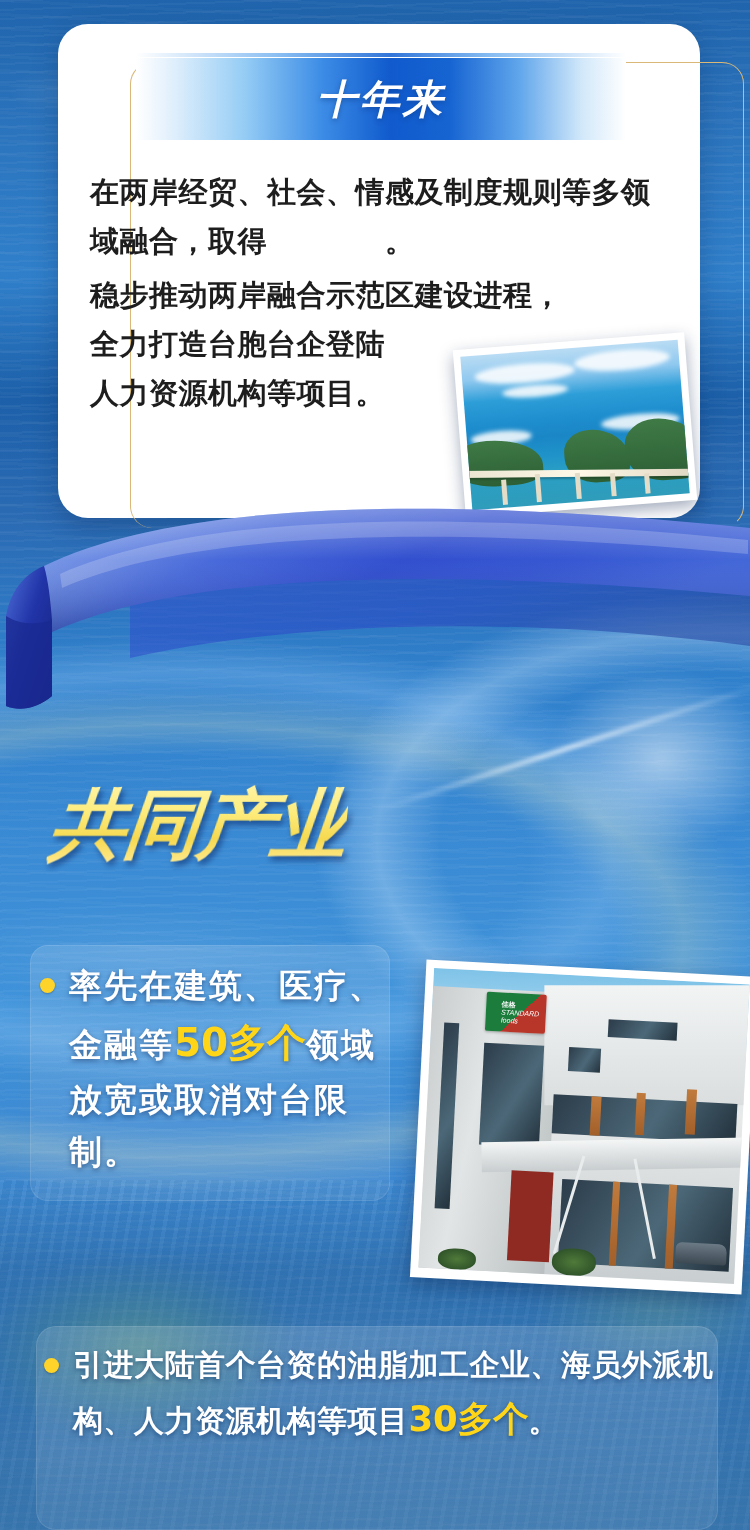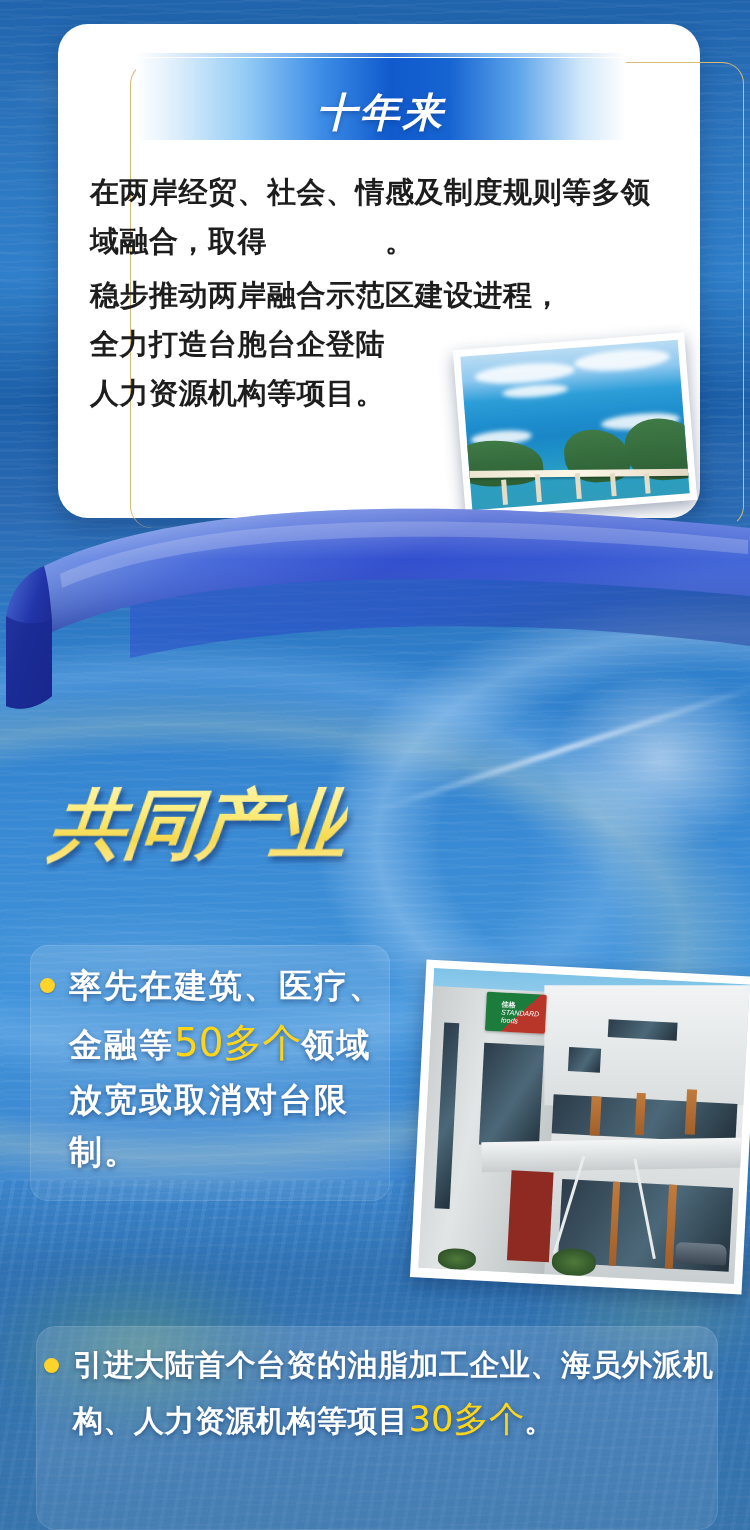--- a/index.html
+++ b/index.html
@@ -94,21 +94,21 @@
     border-right:1.6px solid #d9b878;border-bottom:1.6px solid transparent;
     border-radius:22px;box-sizing:border-box;pointer-events:none;
   }
 
   .banner{
     position:absolute;left:136px;top:58px;width:490px;height:82px;
     background:linear-gradient(90deg,
       rgba(255,255,255,1) 0%, rgba(222,238,252,1) 8%, rgba(150,205,245,1) 22%,
       rgba(60,140,230,1) 38%, rgba(16,90,205,1) 52%, rgba(22,100,210,1) 64%,
       rgba(95,165,235,1) 78%, rgba(210,232,250,1) 91%, rgba(255,255,255,1) 100%);
-    display:flex;align-items:flex-end;justify-content:center;
+    display:flex;align-items:center;justify-content:center;
   }
   .banner::before{
     content:"";position:absolute;left:0;right:0;top:-5px;height:4px;
     background:linear-gradient(90deg, rgba(255,255,255,0) 0%, rgba(120,180,240,.9) 30%,
                rgba(40,110,215,.95) 52%, rgba(120,180,240,.9) 72%, rgba(255,255,255,0) 100%);
   }
   .banner-title{
     font-size:40px;font-weight:bold;color:#ffffff;letter-spacing:3px;
     font-family:"DejaVu Sans","Liberation Sans",sans-serif;
     text-shadow:0 2px 5px rgba(10,50,120,.45);
@@ -194,21 +194,21 @@
   }
   .b1{
     position:absolute;left:40px;top:960px;width:346px;
   }
   .b1 .btext{font-size:33px;line-height:1.58;letter-spacing:2px;}
   .b2{position:absolute;left:44px;top:1340px;width:670px;}
   .b2 .btext{font-size:30px;line-height:1.66;letter-spacing:.5px;}
   .b3{position:absolute;left:44px;top:1478px;width:670px;}
   .b3 .btext{font-size:31px;line-height:1.66;letter-spacing:.5px;}
   .b3 .dot{margin-top:16px;}
-  .hl-yellow-big{color:#ffd617;font-weight:normal;font-size:1.18em;letter-spacing:0;}
+  .hl-yellow-big{color:#ffd617;font-weight:bold;font-size:1.18em;letter-spacing:0;}
 
   
   .photo2{
     position:absolute;left:418px;top:968px;width:332px;height:318px;
     background:#fff;padding:8px 8px 10px 8px;box-sizing:border-box;
     transform:rotate(3deg);
     box-shadow:0 8px 20px rgba(8,35,80,.40);
   }
   .ph2-img{width:100%;height:100%;position:relative;overflow:hidden;
     background:linear-gradient(180deg,#cfe4f2 0%,#dfe9ee 20%,#e8eaea 45%,#d8dcdd 70%,#c9cfd1 100%);}

